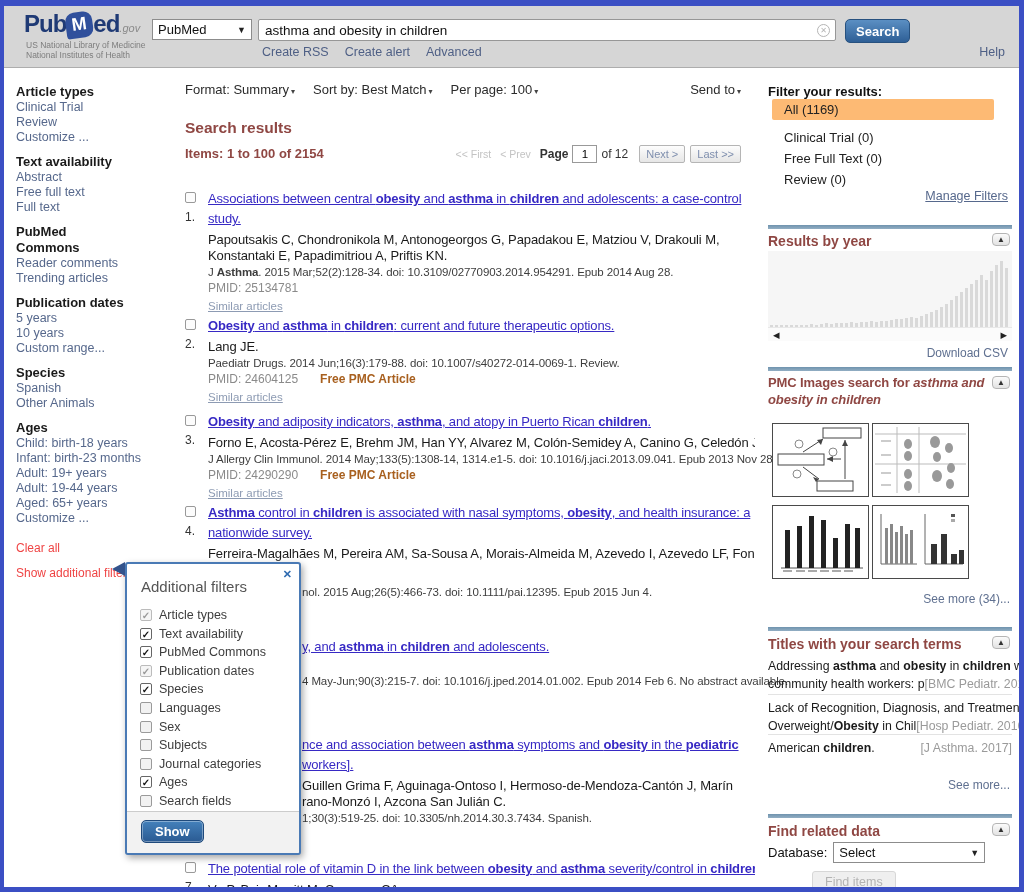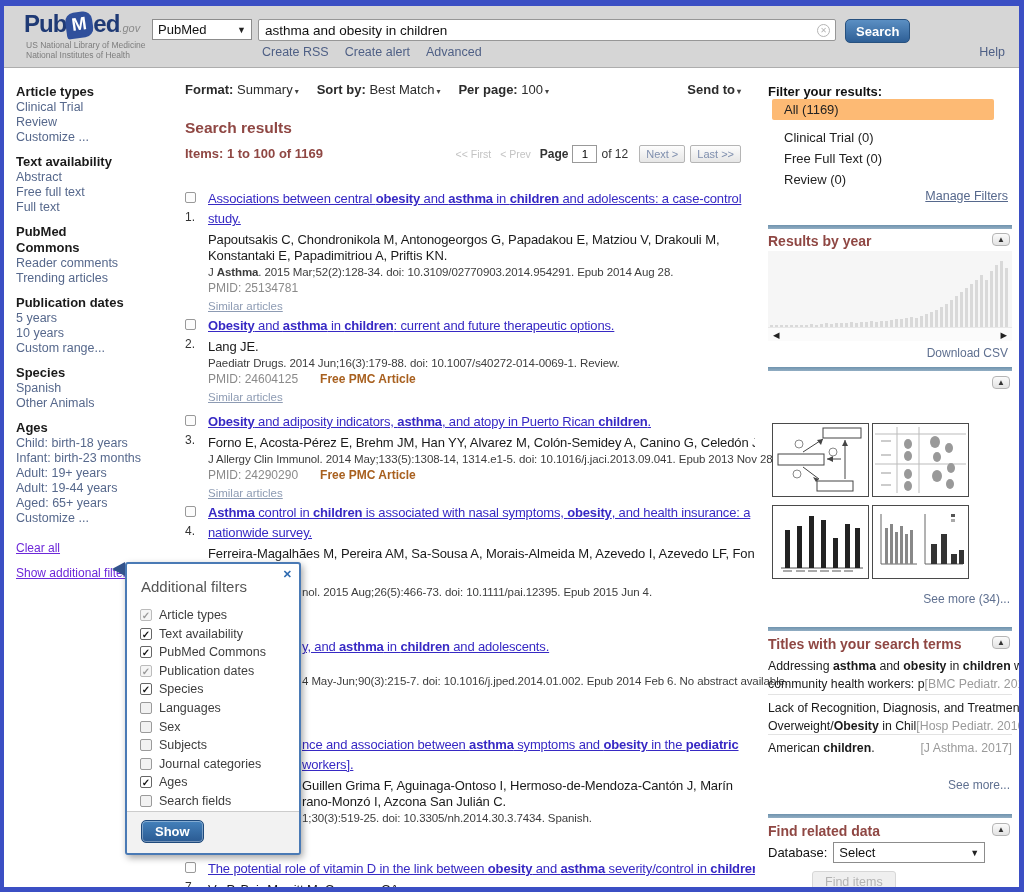--- a/index.html
+++ b/index.html
@@ -28,31 +28,31 @@
   #header-links { position:absolute; left:258px; top:39px; display:flex; gap:16px; }
   #header-links span, #help-link { font-size:12.5px; color:#4e5f85; cursor:pointer; }
   #help-link { position:absolute; right:14px; top:39px; }
 
   
   #leftbar { position:absolute; left:16px; top:84px; width:165px; }
   .lb-sec { margin-bottom:9px; }
   .lb-title { font-size:13px; font-weight:bold; color:#1a1a1a; line-height:16px; }
   .lb-title.narrow { width:80px; }
   .lb-item { font-size:12.5px; color:#56688c; line-height:15px; cursor:pointer; }
-  .lb-link { font-size:12px; color:#6d28d9; text-decoration:underline; cursor:pointer; }
+  .lb-link { font-size:12px; color:#ef4444; cursor:pointer; }
   #clear-all { display:block; margin-top:15px; }
   #show-filters { display:block; margin-top:11px; }
 
   
   #main { position:absolute; left:185px; top:0; width:570px; height:100%; }
   #toolbar { position:absolute; top:82px; left:0; right:14px; display:flex; font-size:13px; color:#2b2b2b; }
-  .tb-label { font-weight:bold; }
+  .tb-label { font-weight:normal; }
   .tb-group { margin-right:18px; }
   .tb-arrow { font-size:8px; color:#444; margin-left:2px; }
-  #send-to { margin-left:auto; font-weight:bold; }
+  #send-to { margin-left:auto; font-weight:normal; }
   #sr-title { position:absolute; top:119px; font-size:15.5px; font-weight:bold; color:#8f4743; }
   #items-line { position:absolute; top:146px; font-size:13px; font-weight:bold; color:#8f4743; }
   #pager { position:absolute; top:145px; right:14px; display:flex; align-items:center; font-size:12px; color:#333; }
   .pg-dis { color:#c3c3c3; margin-right:9px; font-size:10.5px; }
   #pager .pg-label { font-weight:bold; margin-right:4px; }
   #page-input { width:25px; height:18px; border:1px solid #999; text-align:center; font-size:11.5px; margin-right:4px; font-family:"Liberation Sans",sans-serif; }
   .pg-of { margin-right:6px; }
   .pg-btn { background:linear-gradient(#fdfdfd,#e6e6e6); border:1px solid #b5b5b5; border-radius:2px; color:#7f8fae; font-size:11px; padding:2px 6px; margin-left:5px; cursor:pointer; white-space:nowrap; }
 
   .article { position:absolute; left:0; width:570px; padding-left:23px; }
@@ -178,21 +178,21 @@
   </div>
 
 <div id="main">
   <div id="toolbar">
     <span class="tb-group"><span class="tb-label">Format:</span> <span>Summary</span><span class="tb-arrow">▾</span></span>
     <span class="tb-group"><span class="tb-label">Sort by:</span> <span>Best Match</span><span class="tb-arrow">▾</span></span>
     <span class="tb-group"><span class="tb-label">Per page:</span> <span>100</span><span class="tb-arrow">▾</span></span>
     <span id="send-to"><span>Send to</span><span class="tb-arrow">▾</span></span>
   </div>
   <div id="sr-title">Search results</div>
-  <div id="items-line">Items: 1 to 100 of 1169</div>
+  <div id="items-line">Items: 1 to 100 of 2154</div>
   <div id="pager">
     <span class="pg-dis">&lt;&lt; First</span>
     <span class="pg-dis">&lt; Prev</span>
     <span class="pg-label">Page</span>
     <input id="page-input" value="1" style="">
     <span class="pg-of">of 12</span>
     <span class="pg-btn">Next &gt;</span>
     <span class="pg-btn">Last &gt;&gt;</span>
   </div>
   <div id="articles">
@@ -315,20 +315,21 @@
       <div class="bar" style="height: 62px;"></div>
       <div class="bar" style="height: 66px;"></div>
       <div class="bar" style="height: 59px;"></div>
     </div>
   <div id="chart-slider">
     <span class="sl-arrow" style="left:5px">◀</span>
     <span class="sl-arrow" style="right:5px">▶</span>
   </div>
   <span id="download-csv">Download CSV</span>
   <div class="divider" style="top:367px"></div>
+  <div id="pmc-title">PMC Images search for <i>asthma and obesity in children</i></div>
   <span class="pill" style="top:376px">
       <span>▲</span>
     </span>
   <div id="thumbs">
       <div class="thumb" style="left: 4px; top: 423px;"><svg width="95" height="72" viewBox="0 0 95 72">
           <g fill="none" stroke="#444">
             <rect x="50" y="4" width="38" height="10"></rect>
             <rect x="5" y="30" width="46" height="11"></rect>
             <rect x="44" y="57" width="36" height="10"></rect>
             <line x1="72" y1="16" x2="72" y2="55"></line>

